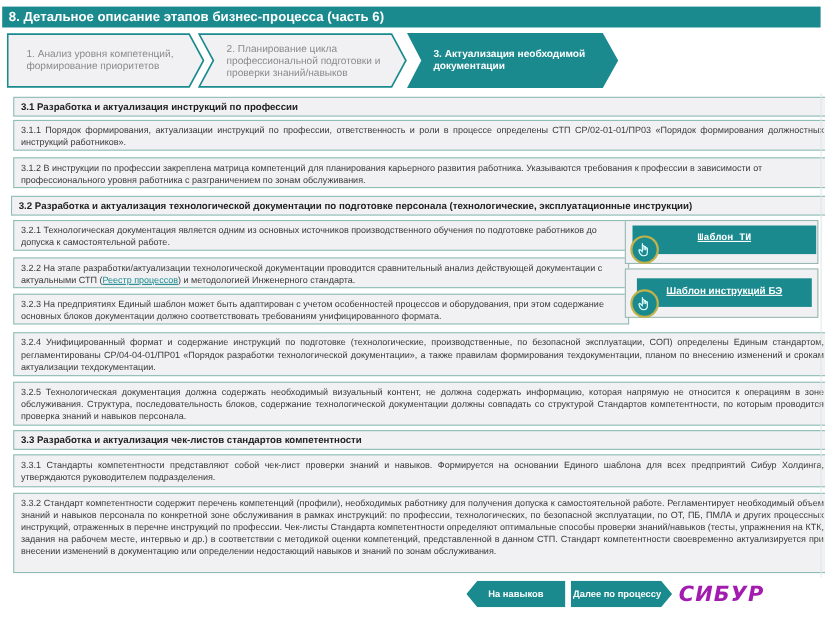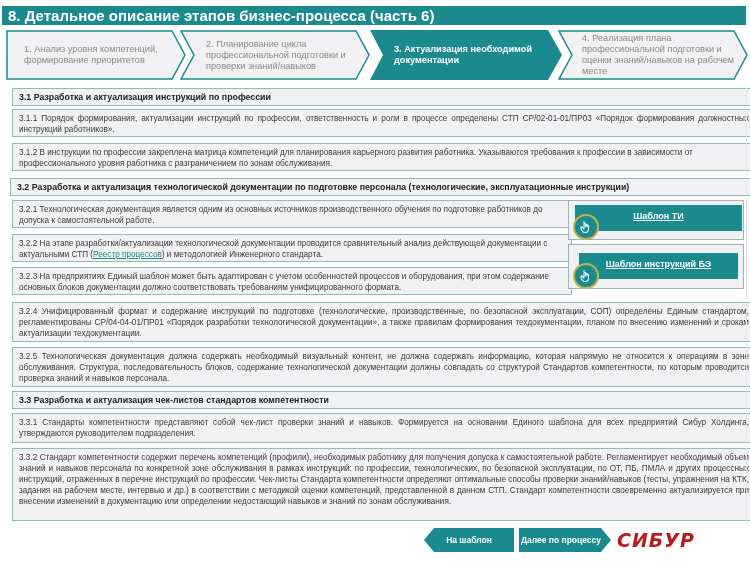--- a/index.html
+++ b/index.html
@@ -1,21 +1,21 @@
 <!DOCTYPE html>
 <html><head>
 <meta charset="utf-8">
 <style>
   * { box-sizing: border-box; margin: 0; padding: 0; }
   html, body { width: 750px; height: 561px; background: #ffffff; overflow: hidden; }
   body { font-family: "Liberation Sans", sans-serif; color: #333; position: relative; }
 
   .title-bar {
     position: absolute; left: 2px; top: 6px; width: 744px; height: 19px;
-    background: #1a8a8f; color: #fff; font-weight: bold; font-size: 15px;
+    background: #1a8a8f; color: #fff; font-weight: bold; font-size: 12px;
     padding: 4px 6px; line-height: 11px;
   }
 
   .steps { position: absolute; left: 2px; top: 30px; width: 744px; height: 50px; }
   .step {
     position: absolute; top: 0; height: 50px;
     font-size: 9.2px; line-height: 11px; padding: 0 10px 0 10px;
     display: flex; align-items: center;
   }
   .step svg { position: absolute; left: 0; top: 0; }
@@ -55,21 +55,21 @@
   }
 
   .nav-btn { position: absolute; top: 528px; height: 24px; }
   .nav-btn svg { position: absolute; left: 0; top: 0; }
   .nav-btn span {
     position: absolute; left: 0; top: 0; width: 100%; height: 100%;
     color: #fff; font-weight: bold; font-size: 8.5px; line-height: 9px;
     display: flex; align-items: center; justify-content: center; text-align: center;
   }
   .logo {
-    position: absolute; left: 617px; top: 530px; color: #b91c1c;
+    position: absolute; left: 617px; top: 530px; color: #a21caf;
     font-weight: bold; font-style: italic; font-size: 19px; letter-spacing: 1px;
     font-family: "DejaVu Sans", sans-serif; line-height: 20px;
   }
   .scroll-edge { position: absolute; left: 746px; top: 85px; width: 4px; height: 440px; border-left: 1px solid #dfe8e7; }
 </style>
 </head>
 <body>
 
 <div class="title-bar">8. Детальное описание этапов бизнес-процесса (часть 6)</div>
 
@@ -85,41 +85,35 @@
         <polygon points="1,1 176,1 189,25 176,49 1,49 14,25" fill="#f1f1f3" stroke="#1a8a8f" stroke-width="1.5"></polygon>
       </svg>
     <span>2. Планирование цикла профессиональной подготовки и проверки знаний/навыков</span>
   </div>
   <div class="step step3 active">
     <svg width="192" height="50" viewBox="0 0 192 50">
         <polygon points="0,0 178,0 192,25 178,50 0,50 13,25" fill="#1a8a8f"></polygon>
       </svg>
     <span>3. Актуализация необходимой документации</span>
   </div>
-  <div class="step step4 inactive">
-    <svg width="190" height="50" viewBox="0 0 190 50">
-        <polygon points="1,1 176,1 189,25 176,49 1,49 14,25" fill="#f1f1f3" stroke="#1a8a8f" stroke-width="1.5"></polygon>
-      </svg>
-    <span>4. Реализация плана профессиональной подготовки и оценки знаний/навыков на рабочем месте</span>
-  </div>
 </div>
 
 <div class="box header" style="left:2px; top:88px; width:744px; height:18px;">3.1 Разработка и актуализация инструкций по профессии</div>
 <div class="box justify" style="left:2px; top:109px; width:744px; height:28px;">3.1.1 Порядок формирования, актуализации инструкций по профессии, ответственность и роли в процессе определены СТП СР/02-01-01/ПР03 «Порядок формирования должностных инструкций работников».</div>
 <div class="box" style="left:2px; top:143px; width:744px; height:28px;">3.1.2 В инструкции по профессии закреплена матрица компетенций для планирования карьерного развития работника.  Указываются требования к профессии в зависимости от профессионального уровня работника с разграничением по зонам обслуживания.</div>
 
 <div class="box header" style="left:0; top:178px; width:744px; height:18px;">3.2 Разработка и актуализация технологической документации по подготовке персонала (технологические, эксплуатационные инструкции)</div>
 <div class="box" style="left:2px; top:200px; width:560px; height:28px;">3.2.1 Технологическая документация является одним из основных источников производственного обучения по подготовке работников до допуска к самостоятельной работе.</div>
 <div class="box" style="left:2px; top:234px; width:560px; height:28px;">
   <span>3.2.2 На этапе разработки/актуализации технологической документации проводится сравнительный анализ действующей документации с актуальными СТП (</span><a>Реестр процессов</a><span>) и методологией Инженерного стандарта.</span>
 </div>
 <div class="box" style="left:2px; top:267px; width:560px; height:28px;">3.2.3 На предприятиях Единый шаблон может быть адаптирован с учетом особенностей процессов и оборудования, при этом содержание основных блоков документации должно соответствовать требованиям унифицированного формата.</div>
 
 <div class="tmpl-frame" style="left:568px; top:200px; width:176px; height:40px;"></div>
-<div class="tmpl-btn" style="left:575px; top:205px; width:167px; height:26px;">Шаблон ТИ</div>
+<div class="tmpl-btn" style="left:575px; top:205px; width:167px; height:26px;font-family:Liberation Mono, monospace;">Шаблон ТИ</div>
 <div class="hand" style="left:573px; top:214px;">
   <svg width="14" height="14" viewBox="0 0 14 14">
       <path d="M5 1.5 v6 M5 4 c0-1 1.5-1 1.5 0 v3 M6.5 5 c0-1 1.5-1 1.5 0 v2 M8 6 c0-1 1.5-1 1.5 0 v3 c0 2-1 3.5-3 3.5 h-1 c-1.5 0-2-1-3-2.5 L2 8 c-0.5-0.8 0.5-1.5 1.2-0.8 L5 9" fill="none" stroke="#dff" stroke-width="1.1" stroke-linecap="round"></path>
     </svg>
 </div>
 
 <div class="tmpl-frame" style="left:568px; top:244px; width:176px; height:45px;"></div>
 <div class="tmpl-btn" style="left:579px; top:253px; width:159px; height:26px;">Шаблон инструкций БЭ</div>
 <div class="hand" style="left:573px; top:263px;">
   <svg width="14" height="14" viewBox="0 0 14 14">
@@ -133,21 +127,21 @@
 <div class="box header" style="left:2px; top:391px; width:744px; height:18px;">3.3 Разработка и актуализация чек-листов стандартов компетентности</div>
 <div class="box justify" style="left:2px; top:413px; width:744px; height:30px;">3.3.1 Стандарты компетентности представляют собой чек-лист проверки знаний и навыков. Формируется на основании Единого шаблона для всех предприятий Сибур Холдинга, утверждаются руководителем подразделения.</div>
 <div class="box justify" style="left:2px; top:448px; width:744px; height:73px;">3.3.2 Стандарт компетентности содержит перечень компетенций (профили), необходимых работнику для получения допуска к самостоятельной работе. Регламентирует необходимый объем знаний и навыков персонала по конкретной зоне обслуживания в рамках инструкций: по профессии, технологических, по безопасной эксплуатации, по ОТ, ПБ, ПМЛА и других процессных инструкций, отраженных в перечне инструкций по профессии. Чек-листы Стандарта компетентности определяют оптимальные способы проверки знаний/навыков (тесты, упражнения на КТК, задания на рабочем месте, интервью и др.) в соответствии с методикой оценки компетенций, представленной в данном СТП. Стандарт компетентности своевременно актуализируется при внесении изменений в документацию или определении недостающий навыков и знаний по зонам обслуживания.</div>
 
 <div class="scroll-edge"></div>
 
 <div class="nav-btn" style="left:424px; width:90px;">
   <svg width="90" height="24" viewBox="0 0 90 24">
       <polygon points="10,0 90,0 90,24 10,24 0,12" fill="#1a8a8f"></polygon>
     </svg>
-  <span>На шаблон</span>
+  <span>На навыков</span>
 </div>
 <div class="nav-btn" style="left:519px; width:92px;">
   <svg width="92" height="24" viewBox="0 0 92 24">
       <polygon points="0,0 82,0 92,12 82,24 0,24" fill="#1a8a8f"></polygon>
     </svg>
   <span style="padding-right:8px;">Далее по процессу</span>
 </div>
 <div class="logo">СИБУР</div>
 
 </body></html>

